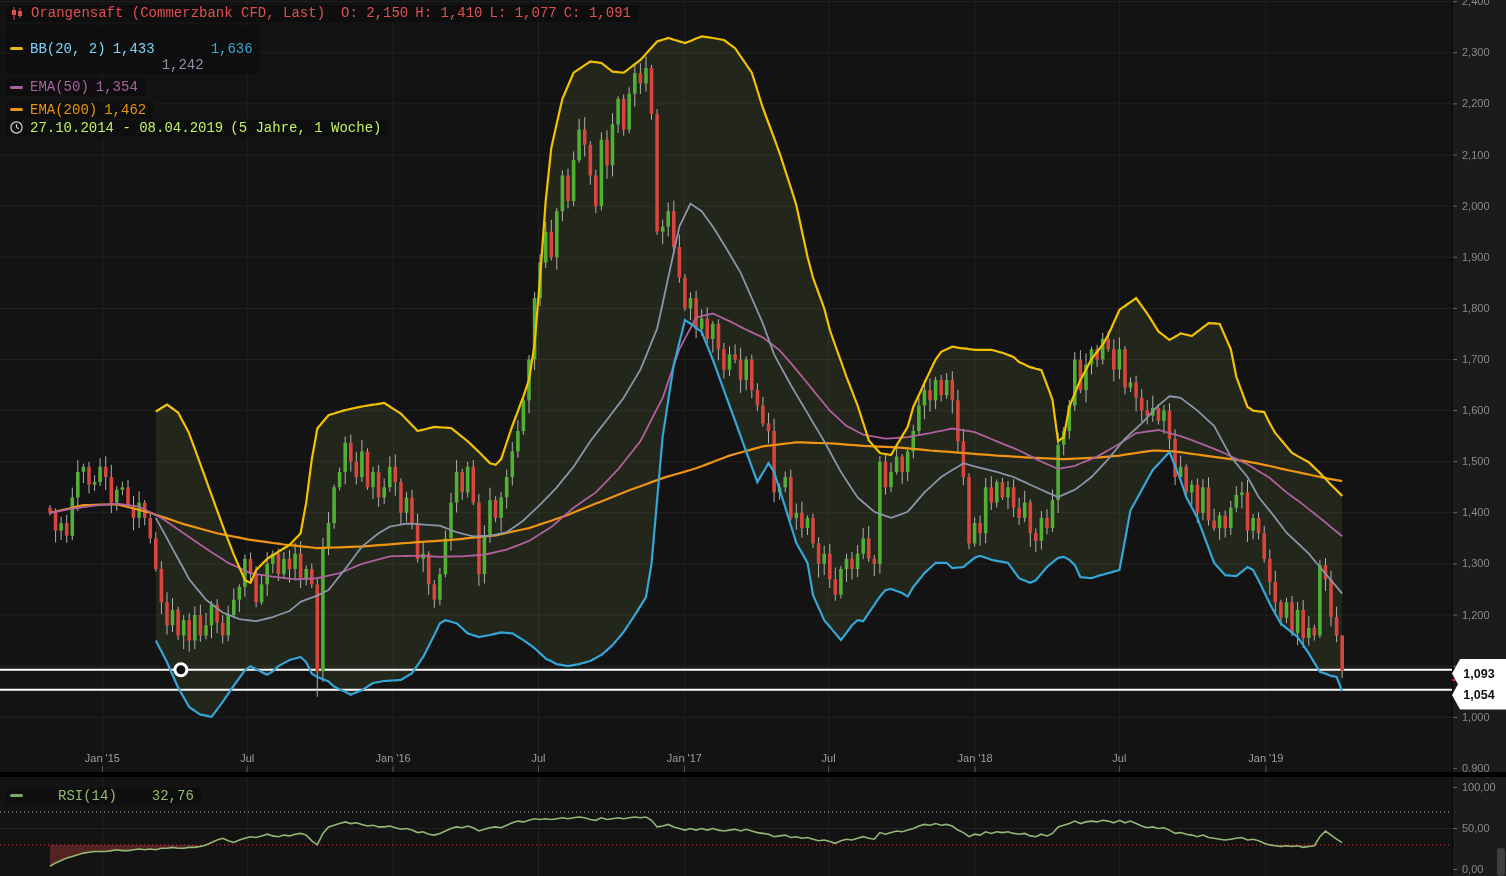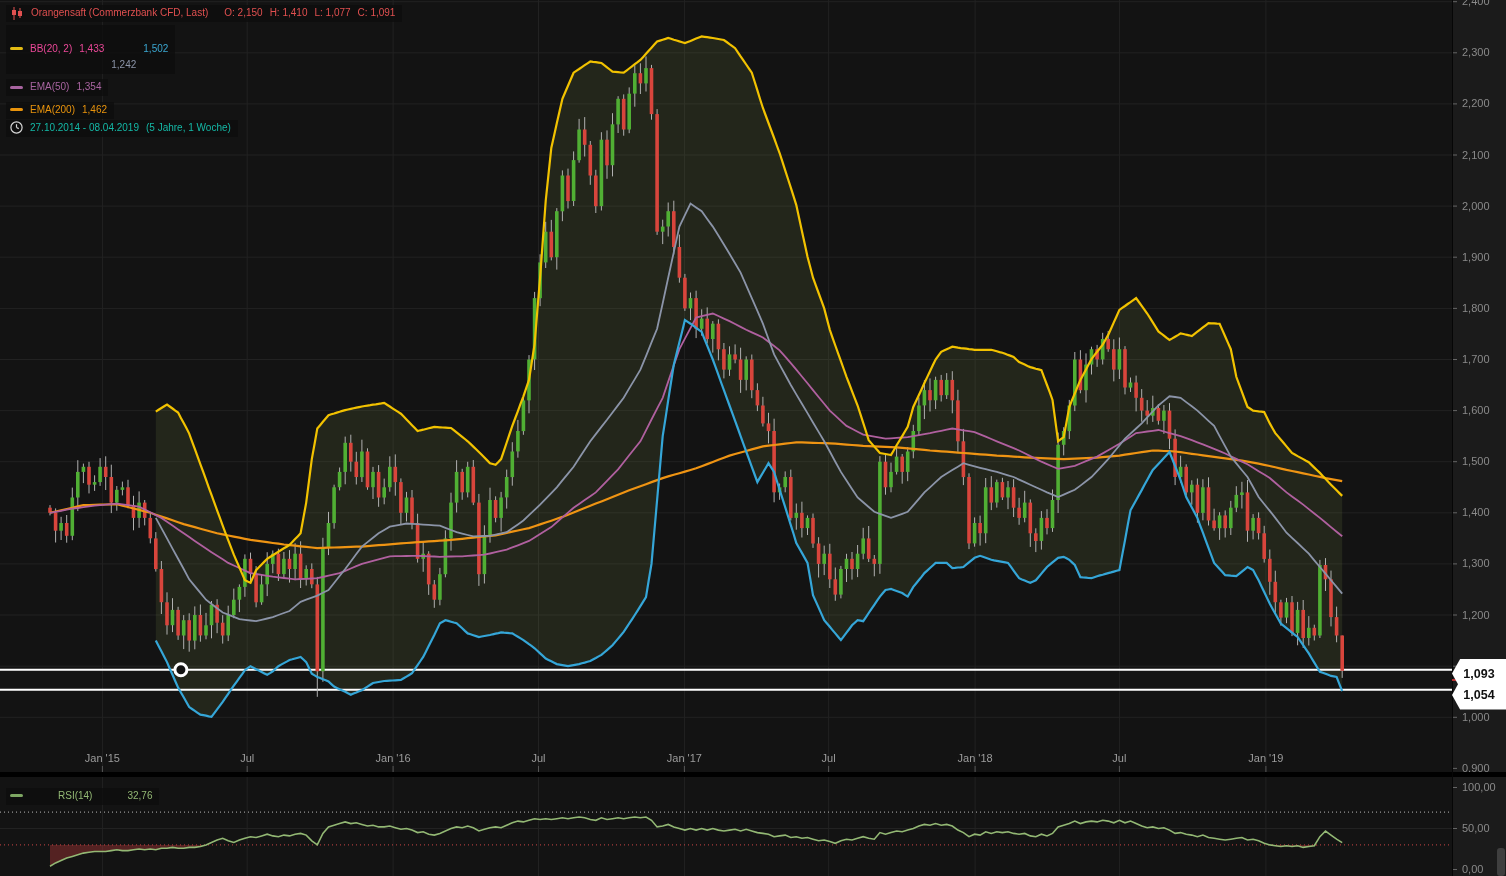--- a/index.html
+++ b/index.html
@@ -2,23 +2,23 @@
 <html><head>
 <meta charset="utf-8">
 <style>
   html,body{margin:0;padding:0;background:#1b1b1b;}
   #stage{position:relative;width:1506px;height:876px;background:#1b1b1b;overflow:hidden;
          font-family:"Liberation Sans",sans-serif;}
   #chart-svg{position:absolute;left:0;top:0;}
   .legend{position:absolute;left:6px;top:5px;z-index:5;}
   .lrow{margin-bottom:1px;}
   .lbg{background:rgba(14,14,14,0.80);padding:1px 7px 2px 4px;display:inline-flex;align-items:center;gap:7px;
-       font-size:10px;line-height:14px;white-space:nowrap;}
+       font-size:14px;line-height:14px;white-space:nowrap;font-family:Liberation Mono, monospace;}
   .dash{width:13px;height:3px;border-radius:2px;flex:0 0 auto;}
-  .red-t{color:#e15050;} .yel-t{color:#ec4899;} .gray-t{color:#8b94a8;margin-top:32px;} .cyan-t{color:#3aa6d0;} .pur2-t{color:#a864a0;} .org-t{color:#e8930c;} .white-t{color:#14b8a6;text-align:right;}
+  .red-t{color:#e15050;} .yel-t{color:#7dd3fc;} .gray-t{color:#8b94a8;margin-top:32px;} .cyan-t{color:#3aa6d0;} .pur2-t{color:#a864a0;} .org-t{color:#e8930c;} .white-t{color:#bef264;text-align:right;}
   .grn-t{color:#93b874;margin-left:28px;}
   .yel-bg{background:#e3bb13;} .pur-bg{background:#a864a0;} .org-bg{background:#e8930c;} .grn-bg{background:#7ea763;}
   .vgap{display:inline-block;width:2px;}
   .rsi-legend{position:absolute;left:6px;top:783px;z-index:5;}
   .tag{position:absolute;left:1452px;width:54px;height:29px;background:#ffffff;color:#101010;
        font-size:12.5px;font-weight:bold;display:flex;align-items:center;justify-content:center;
        clip-path:polygon(0 50%,15% 0,100% 0,100% 100%,15% 100%);z-index:4;}
   .curline{position:absolute;left:1452px;width:54px;height:2px;background:#b43030;z-index:3;}
   .sep{position:absolute;left:0;top:772px;width:1506px;height:5px;background:#000;z-index:2;}
   .axis-border{position:absolute;left:1452px;top:0;width:1px;height:876px;background:#060606;z-index:2;}
@@ -640,21 +640,21 @@
         <span class="red-t">L: 1,077</span>
         <span class="red-t">C: 1,091</span>
       </span>
     </div>
     <div class="lrow">
       <span class="lbg">
         <span class="dash yel-bg"></span>
         <span class="yel-t">BB(20, 2)</span>
         <span class="yel-t">1,433</span>
         <span class="gray-t">1,242</span>
-        <span class="cyan-t">1,502</span>
+        <span class="cyan-t">1,636</span>
       </span>
     </div>
     <div class="lrow">
       <span class="lbg">
         <span class="dash pur-bg"></span>
         <span class="pur2-t">EMA(50)</span>
         <span class="pur2-t">1,354</span>
       </span>
     </div>
     <div class="lrow">

